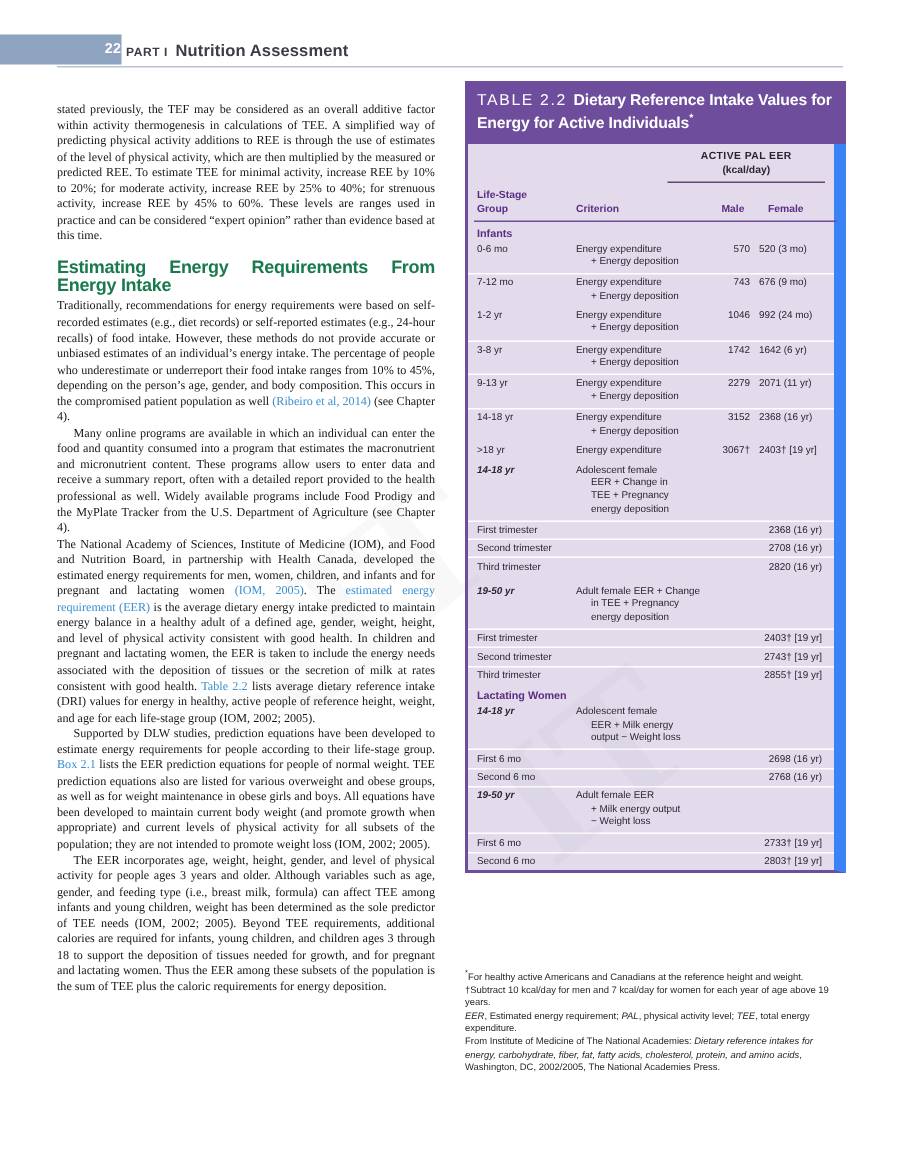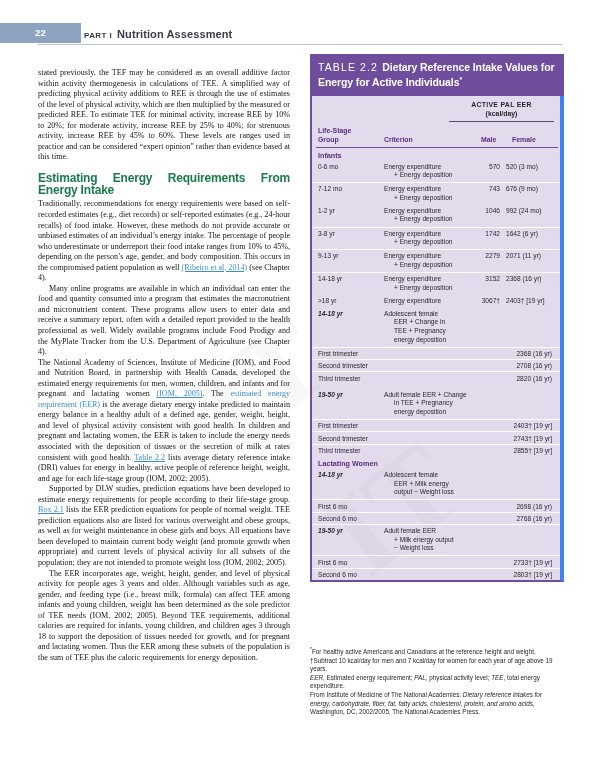--- a/index.html
+++ b/index.html
@@ -20,21 +20,21 @@
   }
   #folio-box {
     position: absolute;
     left: 0; top: 0;
     width: 81px; height: 20px;
     background: #8ea3c0;
     color: #ffffff;
     font-family: "Liberation Sans", sans-serif;
     font-size: 9.5px;
     font-weight: bold;
-    text-align: center;
+    text-align: right;
     line-height: 20px;
     letter-spacing: .3px;
   }
   #head-text {
     position: absolute;
     left: 84px; top: 0;
     height: 20px;
     line-height: 20px;
     white-space: nowrap;
     font-family: "Liberation Sans", sans-serif;
@@ -73,21 +73,21 @@
   #left-col p.ind { text-indent: 11px; }
   .h2 {
     font-family: "Liberation Sans", sans-serif;
     font-size: 12px;
     font-weight: bold;
     color: #197a4e;
     margin: 9px 0 3.5px 0;
     line-height: 12px;
     letter-spacing: -.2px;
   }
-  .xref { color: #3a8fd0; text-decoration: underline; }
+  .xref { color: #3a8fd0; }
   .term { color: #3a8fd0; font-weight: normal; }
 
   
   #table-wrap {
     position: absolute;
     left: 310px; top: 54px;
     width: 254px;
   }
   #tbl-head {
     background: #6d4d9c;
@@ -104,21 +104,21 @@
   #tbl-title {
     font-size: 10.5px;
     font-weight: bold;
     letter-spacing: -.1px;
   }
   #tbl-title sup { font-size: 7px; vertical-align: super; }
 
   #tbl-body {
     background: #e3dbec;
     border-left: 2px solid #6d4d9c;
-    border-right: 4px solid #3b82f6;
+    border-right: 8px solid #3b82f6;
     border-bottom: 2px solid #6d4d9c;
     padding: 0;
     font-family: "Liberation Sans", sans-serif;
     font-size: 6.6px;
     color: #2a2431;
   }
 
   .colhead-top {
     position: relative;
     height: 30px;

